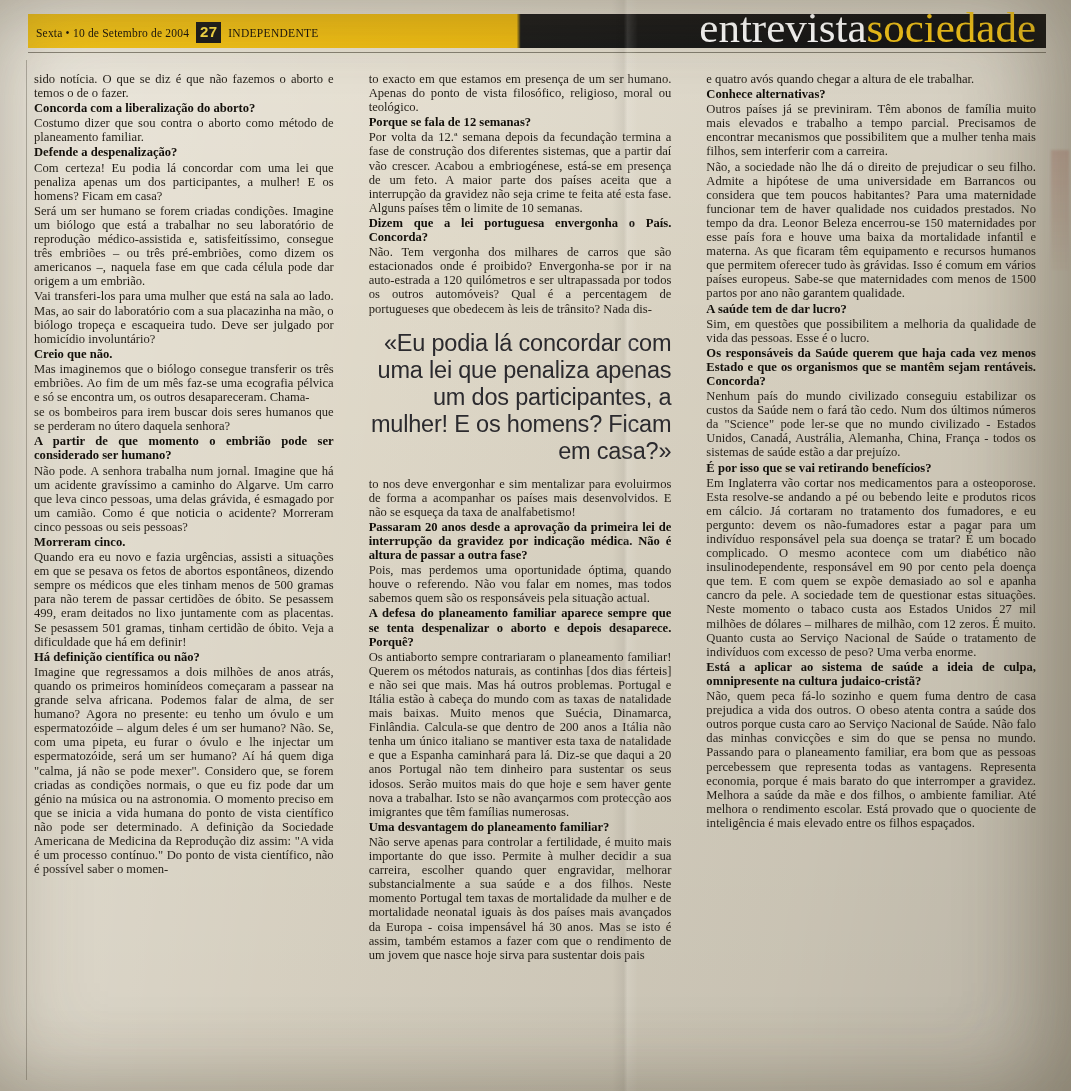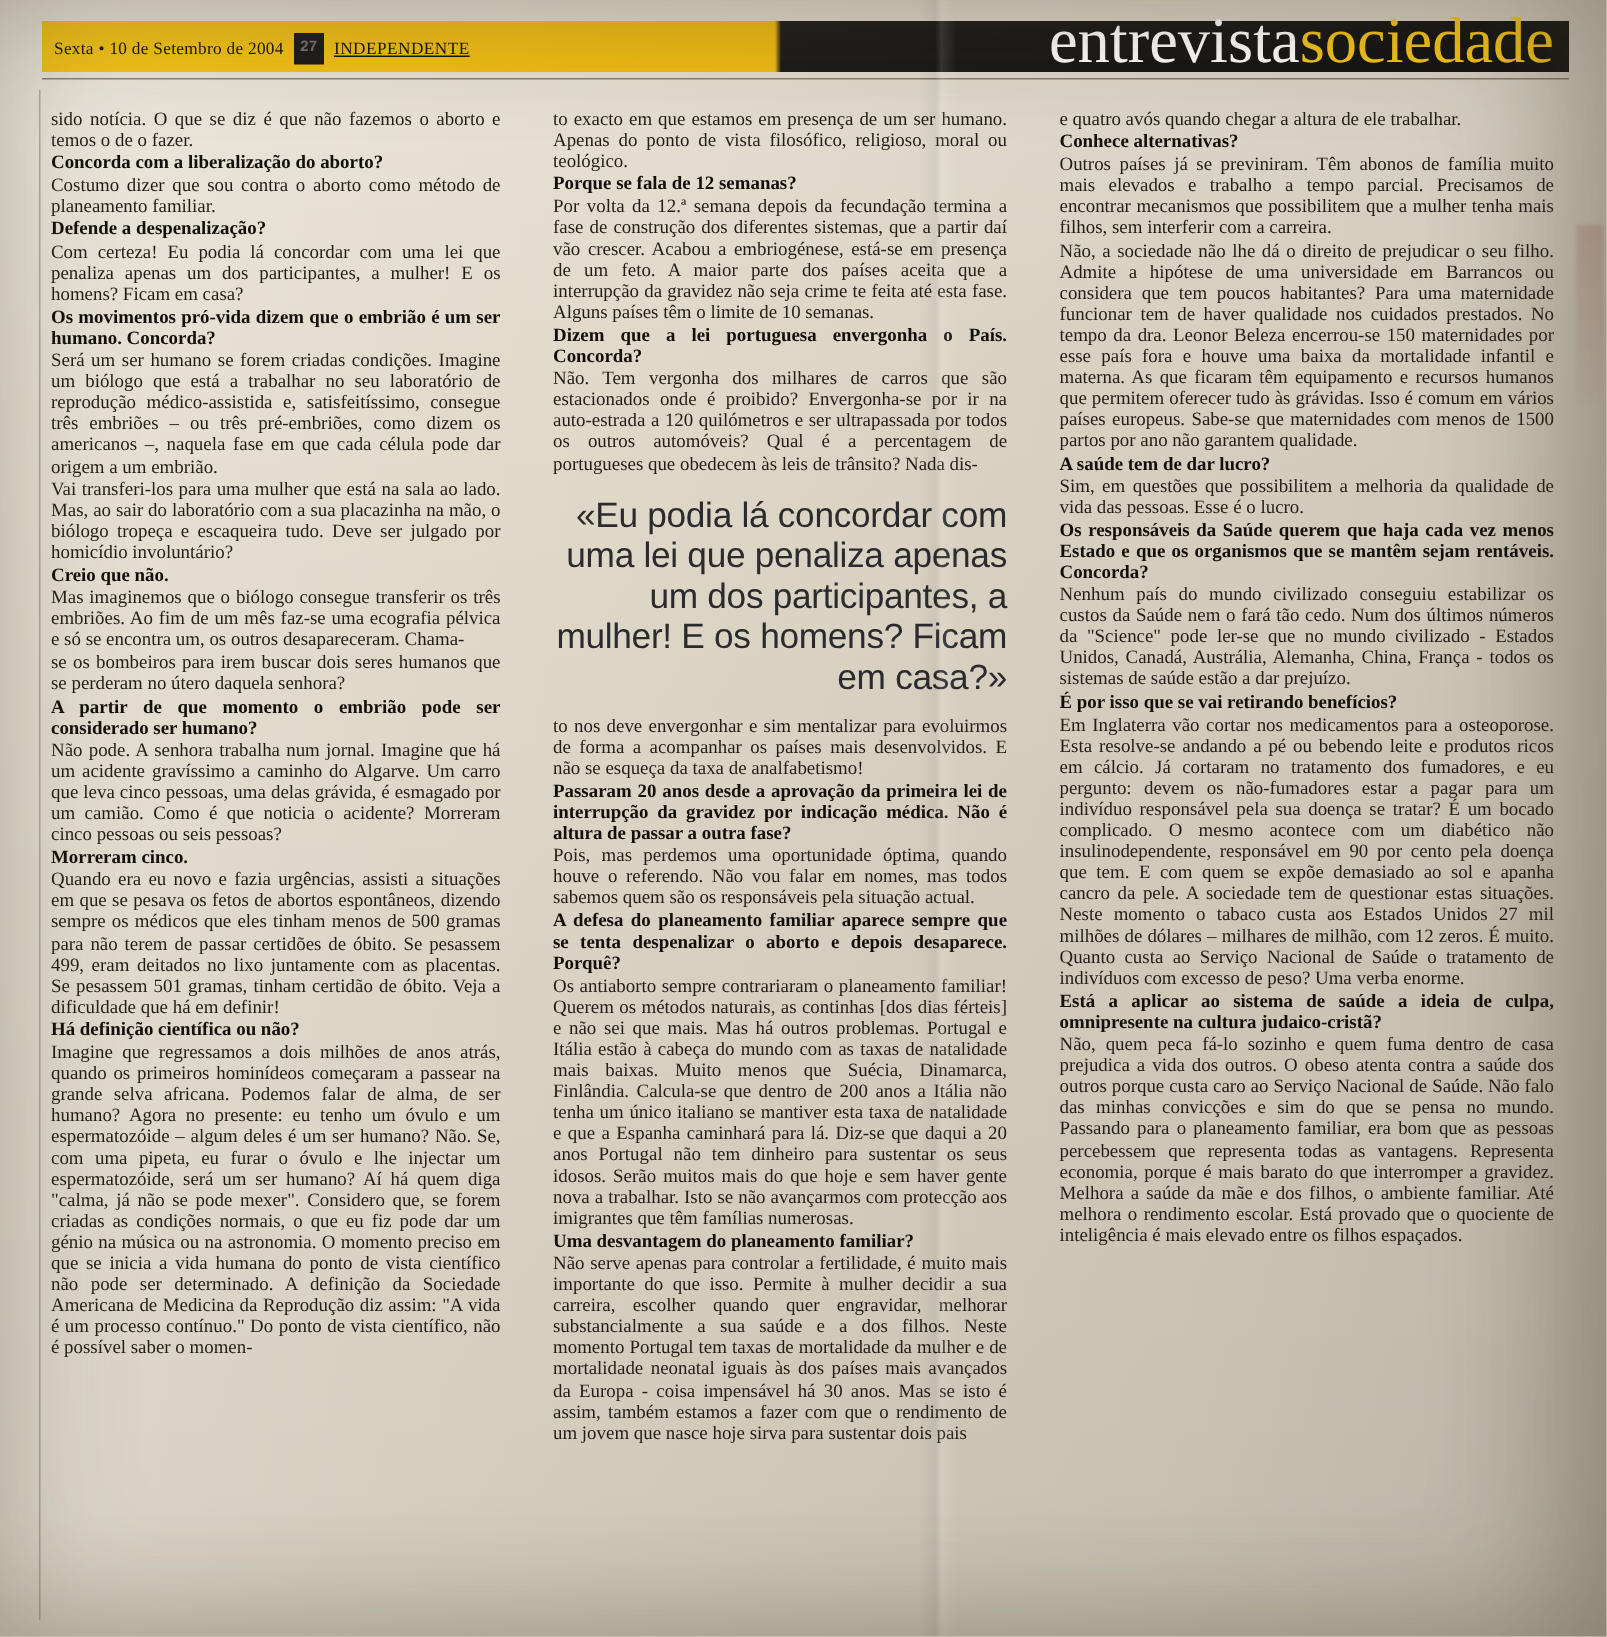--- a/index.html
+++ b/index.html
@@ -29,26 +29,26 @@
     position:absolute;left:28px;top:14px;width:1018px;height:34px;
     background:linear-gradient(90deg,#f5c518 0%, #f0bc12 48%, #1b1b1b 48.4%, #111 100%);
   }
   .masthead .left{
     position:absolute;left:8px;top:8px;
     font-size:11.5px;letter-spacing:.2px;color:#17120a;
     font-family:"Liberation Serif", serif;
     display:flex;align-items:center;gap:7px;
   }
   .masthead .pagenum{
-    display:inline-block;background:#1b1b1b;color:#737373;
+    display:inline-block;background:#1b1b1b;color:#fde047;
     font-family:"Liberation Sans", sans-serif;font-weight:bold;
-    font-size:10px;line-height:18px;padding:1px 4px 2px 4px;
+    font-size:15px;line-height:18px;padding:1px 4px 2px 4px;
   }
   .masthead .indep{
-    font-family:"Liberation Serif", serif;font-size:11.5px;letter-spacing:.3px;text-decoration:underline;
+    font-family:"Liberation Serif", serif;font-size:11.5px;letter-spacing:.3px;
   }
   .masthead .title{
     position:absolute;right:10px;top:-8px;
     font-size:43px;line-height:44px;
     font-family:"Liberation Serif", serif;
     white-space:nowrap;
   }
   .masthead .title .w1{color:#ffffff;margin-top:25px;}
   .masthead .title .w2{color:#f5c518;}
   .rule-top{
@@ -118,21 +118,20 @@
   <div class="rule-top"></div>
   <div class="rule-col-left"></div>
 
   <div class="cols">
     <div class="col c1" id="col1">
         <p>sido notícia. O que se diz é que não fazemos o aborto e temos o de o fazer.</p>
         <p class="q">Concorda com a liberalização do aborto?</p>
         <p>Costumo dizer que sou contra o aborto como método de planeamento familiar.</p>
         <p class="q">Defende a despenalização?</p>
         <p>Com certeza! Eu podia lá concordar com uma lei que penaliza apenas um dos participantes, a mulher! E os homens? Ficam em casa?</p>
-        <p class="q">Os movimentos pró-vida dizem que o embrião é um ser humano. Concorda?</p>
         <p>Será um ser humano se forem criadas condições. Imagine um biólogo que está a trabalhar no seu laboratório de reprodução médico-assistida e, satisfeitíssimo, consegue três embriões – ou três pré-embriões, como dizem os americanos –, naquela fase em que cada célula pode dar origem a um embrião.</p>
         <p>Vai transferi-los para uma mulher que está na sala ao lado. Mas, ao sair do laboratório com a sua placazinha na mão, o biólogo tropeça e escaqueira tudo. Deve ser julgado por homicídio involuntário?</p>
         <p class="q">Creio que não.</p>
         <p>Mas imaginemos que o biólogo consegue transferir os três embriões. Ao fim de um mês faz-se uma ecografia pélvica e só se encontra um, os outros desapareceram. Chama-</p>
         <p>se os bombeiros para irem buscar dois seres humanos que se perderam no útero daquela senhora?</p>
         <p class="q">A partir de que momento o embrião pode ser considerado ser humano?</p>
         <p>Não pode. A senhora trabalha num jornal. Imagine que há um acidente gravíssimo a caminho do Algarve. Um carro que leva cinco pessoas, uma delas grávida, é esmagado por um camião. Como é que noticia o acidente? Morreram cinco pessoas ou seis pessoas?</p>
         <p class="q">Morreram cinco.</p>
         <p>Quando era eu novo e fazia urgências, assisti a situações em que se pesava os fetos de abortos espontâneos, dizendo sempre os médicos que eles tinham menos de 500 gramas para não terem de passar certidões de óbito. Se pesassem 499, eram deitados no lixo juntamente com as placentas. Se pesassem 501 gramas, tinham certidão de óbito. Veja a dificuldade que há em definir!</p>
         <p class="q">Há definição científica ou não?</p>

